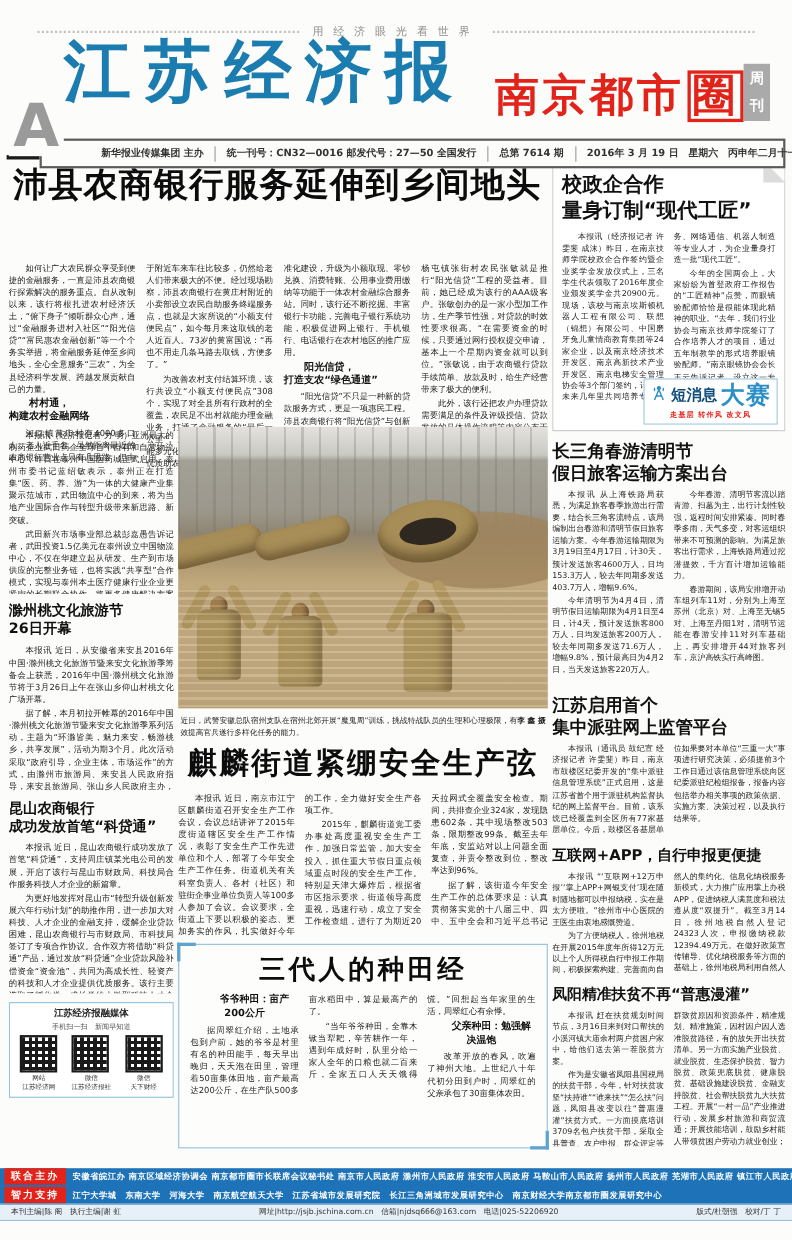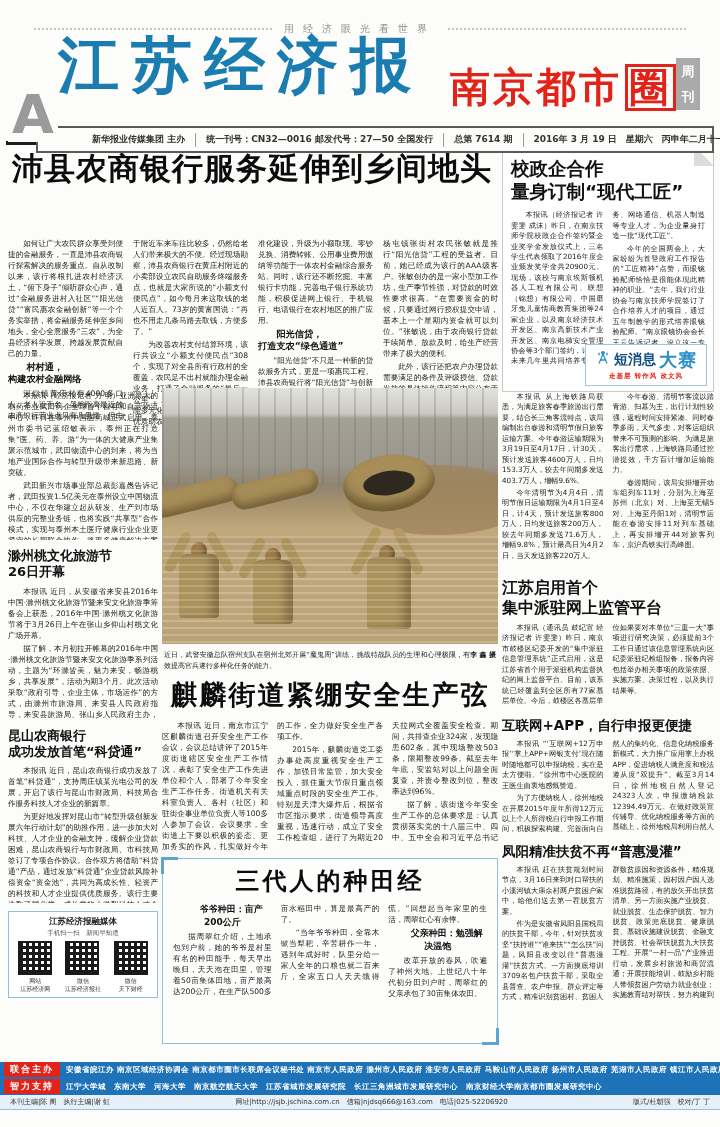--- a/index.html
+++ b/index.html
@@ -47,21 +47,21 @@
   
   #school-box{position:relative;border:1px solid #c8c8c8;background:#fff;height:246px;box-sizing:border-box;
         padding:8px 8px 4px;overflow:hidden;}
   #school-box .fold{position:absolute;top:-1px;right:-1px;width:0;height:0;
         border-top:20px solid #fcfcfa;border-left:20px solid #dcdcdc;}
   #school-h{font-size:18.5px;font-weight:900;color:#111;line-height:1.25;margin:2px 0 7px;}
   #ad-box{position:absolute;right:6px;bottom:5px;width:120px;height:40px;border:1px solid #9ec7e2;
         background:#fff;display:flex;flex-direction:column;align-items:center;justify-content:center;}
   #ad-main{display:flex;align-items:center;gap:3px;}
   #ad-label{font-size:14px;font-weight:bold;color:#0f4e7e;}
-  #ad-big{font-size:18px;font-weight:900;color:#2a8fc7;letter-spacing:1px;line-height:1;}
+  #ad-big{font-size:22px;font-weight:900;color:#2a8fc7;letter-spacing:1px;line-height:1;}
   #ad-slogan{font-size:6.5px;color:#e2231a;font-weight:bold;margin-top:2px;letter-spacing:1px;}
   
   #photo{position:absolute;left:162px;top:388px;width:336px;height:256px;overflow:hidden;
         background:linear-gradient(180deg,#e3e2dd 0%,#c9c8c1 10%,#a3a096 12%,#9b978b 30%,#8f8471 38%,
         #a8936d 46%,#c0a87c 55%,#c8b085 75%,#c3aa7e 100%);}
   #photo .trees{position:absolute;top:0;left:0;right:0;height:38%;
         background:repeating-linear-gradient(90deg,rgba(110,108,100,0.55) 0 2px,rgba(0,0,0,0) 2px 16px);opacity:.5;}
   #photo .mound{position:absolute;right:-30px;top:30%;width:180px;height:70px;border-radius:50%;
         background:#9c3e2210;background:#a0855c;opacity:.8;}
   #photo .ripples{position:absolute;left:0;right:0;bottom:0;height:42%;
@@ -271,20 +271,22 @@
                 </g>
               </svg>
           </span>
           <span id="ad-label">短消息</span>
           <span id="ad-big">大赛</span>
         </div>
         <div id="ad-slogan">走基层 转作风 改文风</div>
       </div>
     </div>
 
+    <div class="art-head h-md" style="white-space: pre-line;">长三角春游清明节
+假日旅客运输方案出台</div>
     <div class="body-txt cols-2 art-body" style="height:178px;font-size:7.2px;">
       <p>本报讯 从上海铁路局获悉，为满足旅客春季旅游出行需要，结合长三角客流特点，该局编制出台春游和清明节假日旅客运输方案。今年春游运输期限为3月19日至4月17日，计30天，预计发送旅客4600万人，日均153.3万人，较去年同期多发送403.7万人，增幅9.6%。</p>
       <p>今年清明节为4月4日，清明节假日运输期限为4月1日至4日，计4天，预计发送旅客800万人，日均发送旅客200万人，较去年同期多发送71.6万人，增幅9.8%，预计最高日为4月2日，当天发送旅客220万人。</p>
       <p>今年春游、清明节客流以踏青游、扫墓为主，出行计划性较强，返程时间安排紧凑。同时春季多雨，天气多变，对客运组织带来不可预测的影响。为满足旅客出行需求，上海铁路局通过挖潜提效，千方百计增加运输能力。</p>
       <p>春游期间，该局安排增开动车组列车11对，分别为上海至苏州（北京）对、上海至无锡5对、上海至丹阳1对，清明节运能在春游安排11对列车基础上，再安排增开44对旅客列车，京沪高铁实行高峰图。</p>
 
     </div>
 
     <div class="art-head h-md" style="white-space: pre-line;">江苏启用首个
 集中派驻网上监管平台</div>

